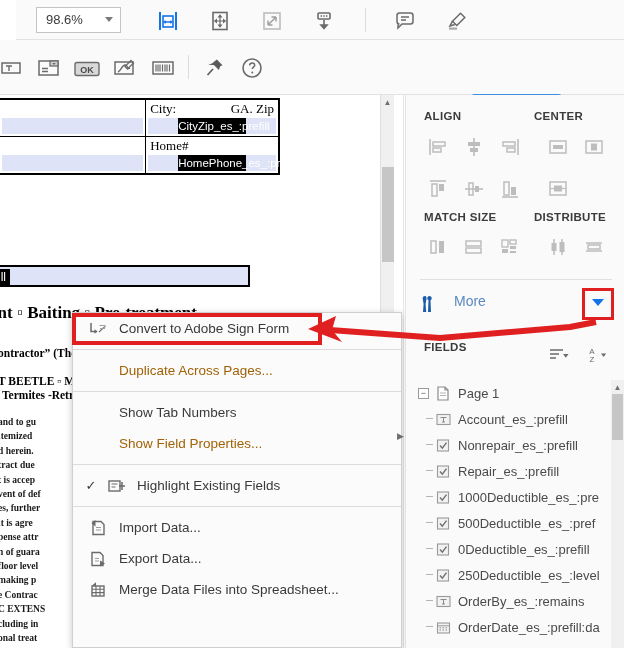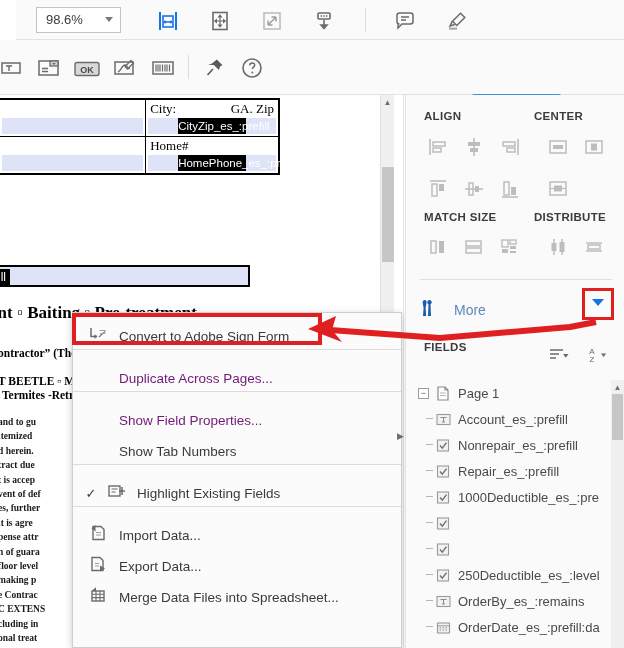--- a/index.html
+++ b/index.html
@@ -80,41 +80,41 @@
   .small-line { position:absolute; font-size:11.5px; font-weight:bold; white-space:nowrap; }
   .body-col { position:absolute; left:-2px; top:320px; width:72px; font-size:9.5px; font-weight:bold; line-height:14.4px; color:#1a1a1a;}
 
   
   .ctx {
     position:absolute; left:72px; top:312px; width:330px; height:336px;
     background:#fbfbfb; border:1px solid #cfcfcf;
     box-shadow:0 2px 7px rgba(0,0,0,.22);
     font-size:13.5px; color:#3a3a3a;
   }
-  .ctx-item { height:31px; display:flex; align-items:flex-end; padding-left:12px; position:relative; }
+  .ctx-item { height:31px; display:flex; align-items:center; padding-left:12px; position:relative; }
   .ctx-item .ic { width:26px; height:20px; display:flex; align-items:center; justify-content:center; margin-right:8px; flex:0 0 26px; }
   .ctx-item .lbl { white-space:nowrap; }
-  .ctx-item.disabled .lbl { color:#701a75; }
+  .ctx-item.disabled .lbl { color:#a16207; }
   .ctx-sep { height:1px; background:#dcdcdc; margin:5px 0; }
   .ctx-check { position:absolute; left:12px; width:12px; text-align:center; color:#3a3a3a; font-size:13px; }
 
   
   .rpanel {
     position:absolute; left:405px; top:95px; width:219px; height:553px;
     background:#fafafa; border-left:1px solid #e3e3e3;
   }
   .sec-label { font-size:11.5px; font-weight:bold; color:#3b3b3b; letter-spacing:.3px; }
   .align-hdr { position:absolute; left:18px; top:15px; }
   .center-hdr{ position:absolute; left:128px; top:15px; }
   .match-hdr { position:absolute; left:18px; top:116px; }
   .dist-hdr  { position:absolute; left:128px; top:116px; }
   .icorow { position:absolute; display:flex; }
   .icobtn { width:36px; height:36px; display:flex; align-items:center; justify-content:center; }
   .rule { position:absolute; left:14px; width:192px; height:1px; background:#e0e0e0; }
-  .more-row { position:absolute; left:14px; top:198px; width:192px; height:34px; display:flex; align-items:center; }
+  .more-row { position:absolute; left:14px; top:198px; width:192px; height:34px; display:flex; align-items:flex-start; }
   .more-lbl { color:#5c88bd; font-size:14px; margin-left:10px; }
   .more-caret-hl { position:absolute; left:176px; top:193px; width:32px; height:32px; border:3px solid #e02020; }
   .more-caret { position:absolute; left:186px; top:204px; width:0;height:0;border-left:6px solid transparent;border-right:6px solid transparent;border-top:7px solid #1473e6; }
   .fields-hdr { position:absolute; left:18px; top:246px; }
   .sorticons { position:absolute; right:14px; top:251px; display:flex; gap:14px; align-items:center; }
 
   .tree { position:absolute; left:8px; top:285px; width:204px; height:268px; overflow:hidden; font-size:13px; color:#4a4a4a; }
   .trow { height:26px; display:flex; align-items:center; white-space:nowrap; }
   .trow .tic { width:18px;height:16px; display:flex;align-items:center;justify-content:center; margin-right:6px; flex:0 0 18px;}
   .trow.page { padding-left:4px; }
@@ -358,27 +358,27 @@
 
   <div class="ctx-sep"></div>
 
   <div class="ctx-item disabled">
     <span class="ic"></span>
     <span class="lbl">Duplicate Across Pages...</span>
   </div>
 
   <div class="ctx-sep"></div>
 
+  <div class="ctx-item">
+    <span class="ic"></span>
+    <span class="lbl">Show Tab Numbers</span>
+  </div>
   <div class="ctx-item disabled">
     <span class="ic"></span>
     <span class="lbl">Show Field Properties...</span>
-  </div>
-  <div class="ctx-item">
-    <span class="ic"></span>
-    <span class="lbl">Show Tab Numbers</span>
   </div>
 
   <div class="ctx-sep"></div>
 
   <div class="ctx-item" style="padding-left:0">
     <span class="ctx-check">✓</span>
     <span class="ic" style="margin-left:30px">
       <svg width="20" height="18" viewBox="0 0 20 18">
             <rect x="3" y="4" width="11" height="10" fill="none" stroke="#6b6b6b" stroke-width="1.4"></rect>
             <path d="M5.5 7h6M5.5 10h4" stroke="#6b6b6b" stroke-width="1.2"></path>
@@ -631,28 +631,30 @@
       </span>
       <span>1000Deductible_es_:pre</span>
     </div>
     <div class="trow child">
       <span class="tic">
         <svg width="15" height="13" viewBox="0 0 15 13">
               <rect x="1.5" y="1" width="11" height="11" fill="#f2f2f2" stroke="#9a9a9a" stroke-width="1.1"></rect>
               <path d="M4 6.5l2.3 2.6L10.5 3.6" fill="none" stroke="#6f6f6f" stroke-width="1.4"></path>
             </svg>
       </span>
+      <span>500Deductible_es_:pref</span>
     </div>
     <div class="trow child">
       <span class="tic">
         <svg width="15" height="13" viewBox="0 0 15 13">
               <rect x="1.5" y="1" width="11" height="11" fill="#f2f2f2" stroke="#9a9a9a" stroke-width="1.1"></rect>
               <path d="M4 6.5l2.3 2.6L10.5 3.6" fill="none" stroke="#6f6f6f" stroke-width="1.4"></path>
             </svg>
       </span>
+      <span>0Deductible_es_:prefill</span>
     </div>
     <div class="trow child">
       <span class="tic">
         <svg width="15" height="13" viewBox="0 0 15 13">
               <rect x="1.5" y="1" width="11" height="11" fill="#f2f2f2" stroke="#9a9a9a" stroke-width="1.1"></rect>
               <path d="M4 6.5l2.3 2.6L10.5 3.6" fill="none" stroke="#6f6f6f" stroke-width="1.4"></path>
             </svg>
       </span>
       <span>250Deductible_es_:level</span>
     </div>

